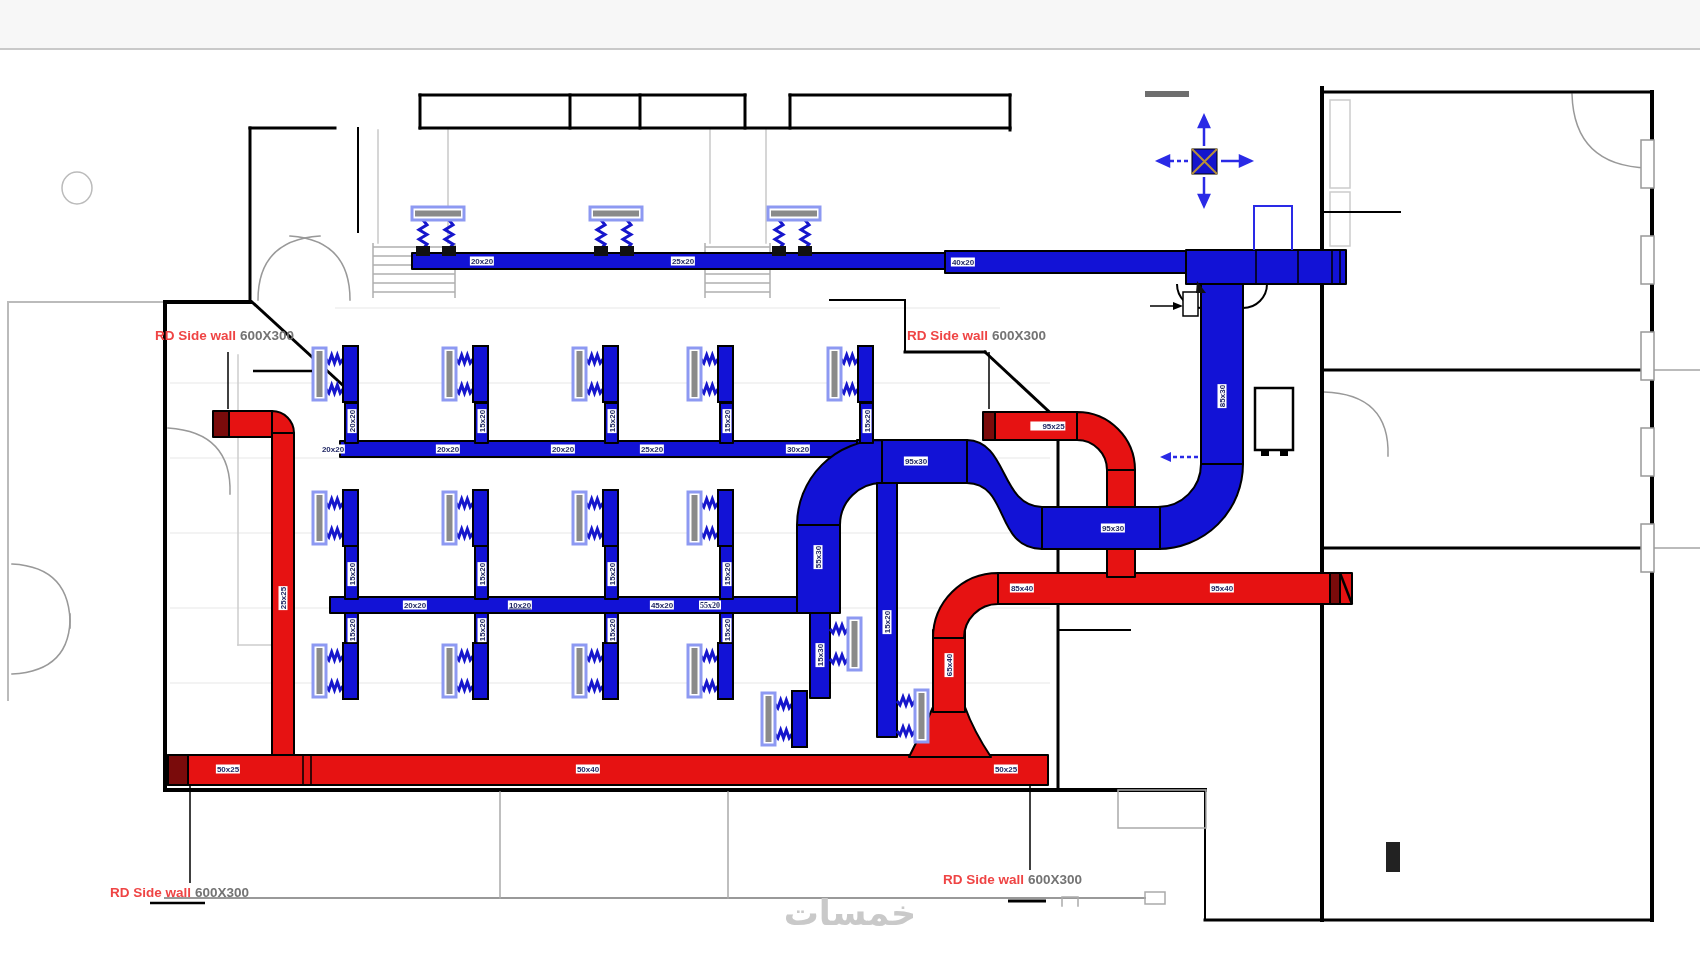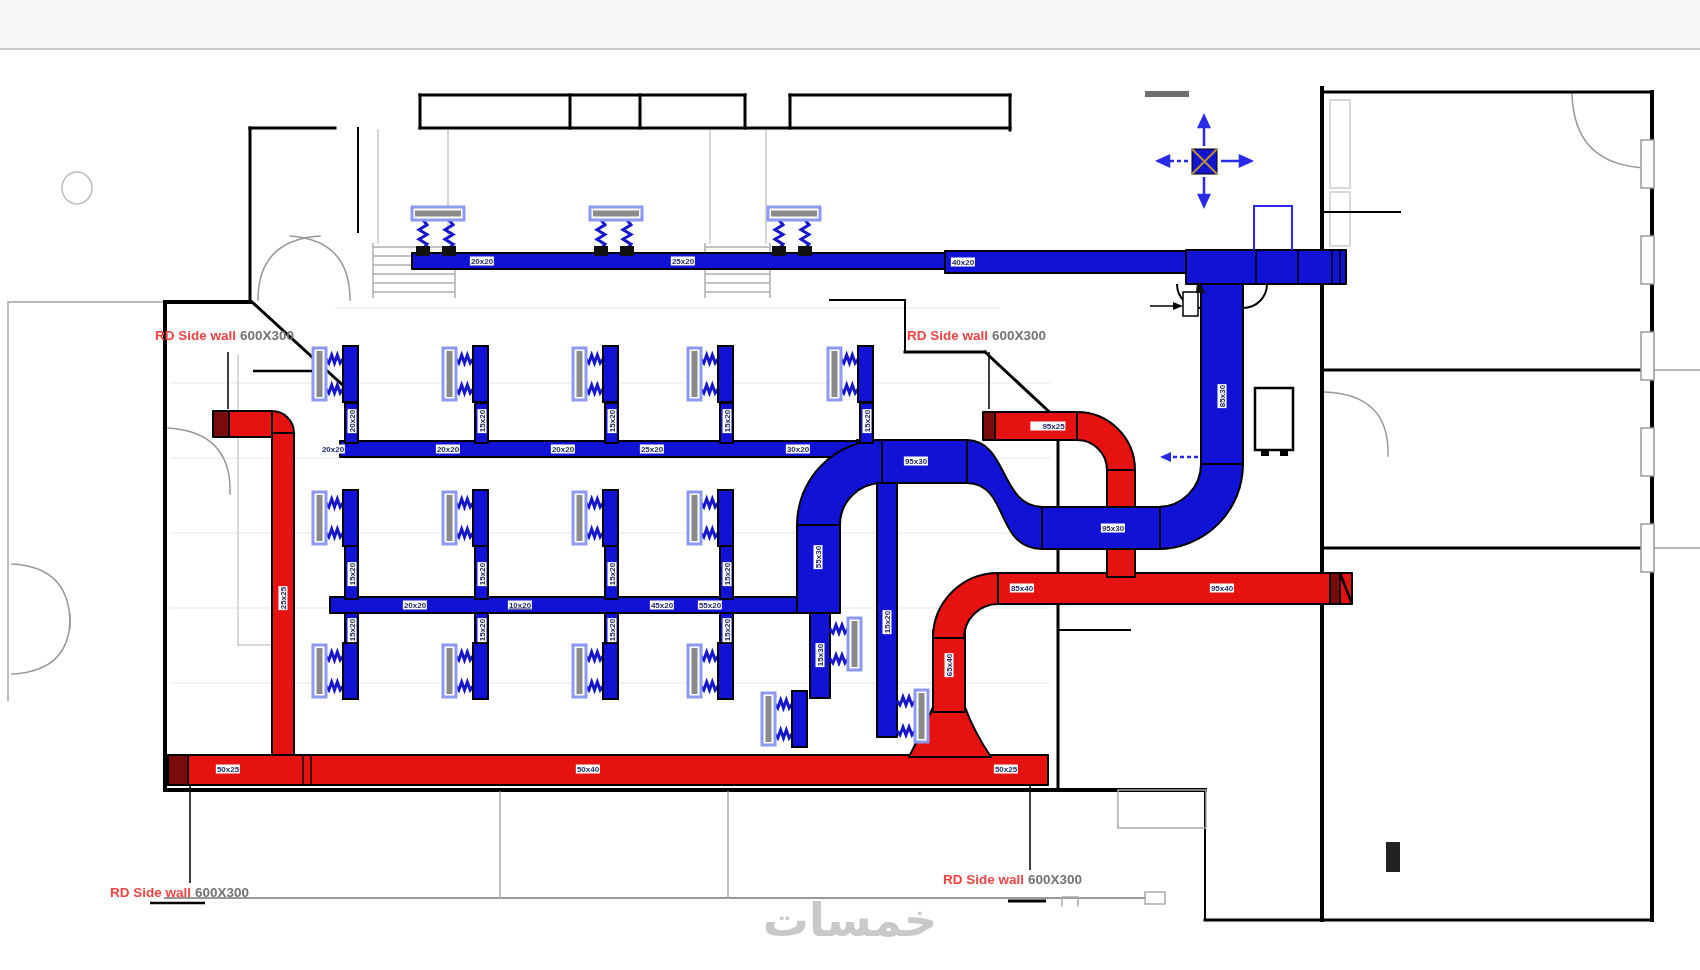--- a/index.html
+++ b/index.html
@@ -12,21 +12,21 @@
   .tag{position:absolute;transform:translate(-50%,-50%);background:#ffffff;color:#232a66;
        font-size:8px;font-weight:bold;line-height:9px;padding:0 1px;white-space:nowrap;
        font-family:"Liberation Sans",sans-serif;}
   .tag.rot{transform:translate(-50%,-50%) rotate(-90deg);}
   .rdlabel{position:absolute;font-size:13.5px;font-weight:bold;white-space:nowrap;}
   .rdlabel .p1{color:#ef4444;}
   .rdlabel .p2{color:#737373;margin-left:4px;}
   .slbg{position:absolute;left:420px;top:468px;width:300px;text-align:center;
         color:#23235c;font-size:14.5px;font-weight:bold;line-height:17px;}
   .watermark{position:absolute;left:715px;top:893px;width:270px;text-align:center;
-             font-family:"DejaVu Sans",sans-serif;font-size:46px;font-weight:bold;color:#c9c9c9;}
+             font-family:"DejaVu Sans",sans-serif;font-size:35px;font-weight:bold;color:#c9c9c9;}
 </style>
 </head>
 <body>
 
 <div class="page">
 
   <svg class="plan" width="1700" height="970" viewBox="0 0 1700 970">
 
     <g stroke="#e8e8e8" stroke-width="1.2">
       <path d="M335,308 H1000"></path>
@@ -420,21 +420,21 @@
       <div class="tag rot" style="left: 482px; top: 574px;">15x20</div>
       <div class="tag rot" style="left: 612px; top: 574px;">15x20</div>
       <div class="tag rot" style="left: 727px; top: 574px;">15x20</div>
       <div class="tag rot" style="left: 352px; top: 630px;">15x20</div>
       <div class="tag rot" style="left: 482px; top: 630px;">15x20</div>
       <div class="tag rot" style="left: 612px; top: 630px;">15x20</div>
       <div class="tag rot" style="left: 727px; top: 630px;">15x20</div>
       <div class="tag" style="left: 415px; top: 605px;">20x20</div>
       <div class="tag" style="left: 520px; top: 605px; text-decoration: underline;">10x20</div>
       <div class="tag" style="left: 625px; top: 605px; margin-left: 37px;">45x20</div>
-      <div class="tag" style="left: 710px; top: 605px;">55x20</div>
+      <div class="tag" style="left: 710px; top: 605px; font-family: Liberation Serif, serif;">55x20</div>
       <div class="tag rot" style="left: 818px; top: 557px;">55x30</div>
       <div class="tag rot" style="left: 820px; top: 655px;">15x30</div>
       <div class="tag rot" style="left: 887px; top: 622px;">15x20</div>
       <div class="tag rot" style="left: 283px; top: 598px;">25x25</div>
       <div class="tag" style="left: 228px; top: 769px;">50x25</div>
       <div class="tag" style="left: 588px; top: 769px;">50x40</div>
       <div class="tag" style="left: 1006px; top: 769px;">50x25</div>
       <div class="tag rot" style="left: 949px; top: 665px;">65x40</div>
       <div class="tag" style="left: 1022px; top: 588px;">85x40</div>
       <div class="tag" style="left: 1222px; top: 588px;">95x40</div>

